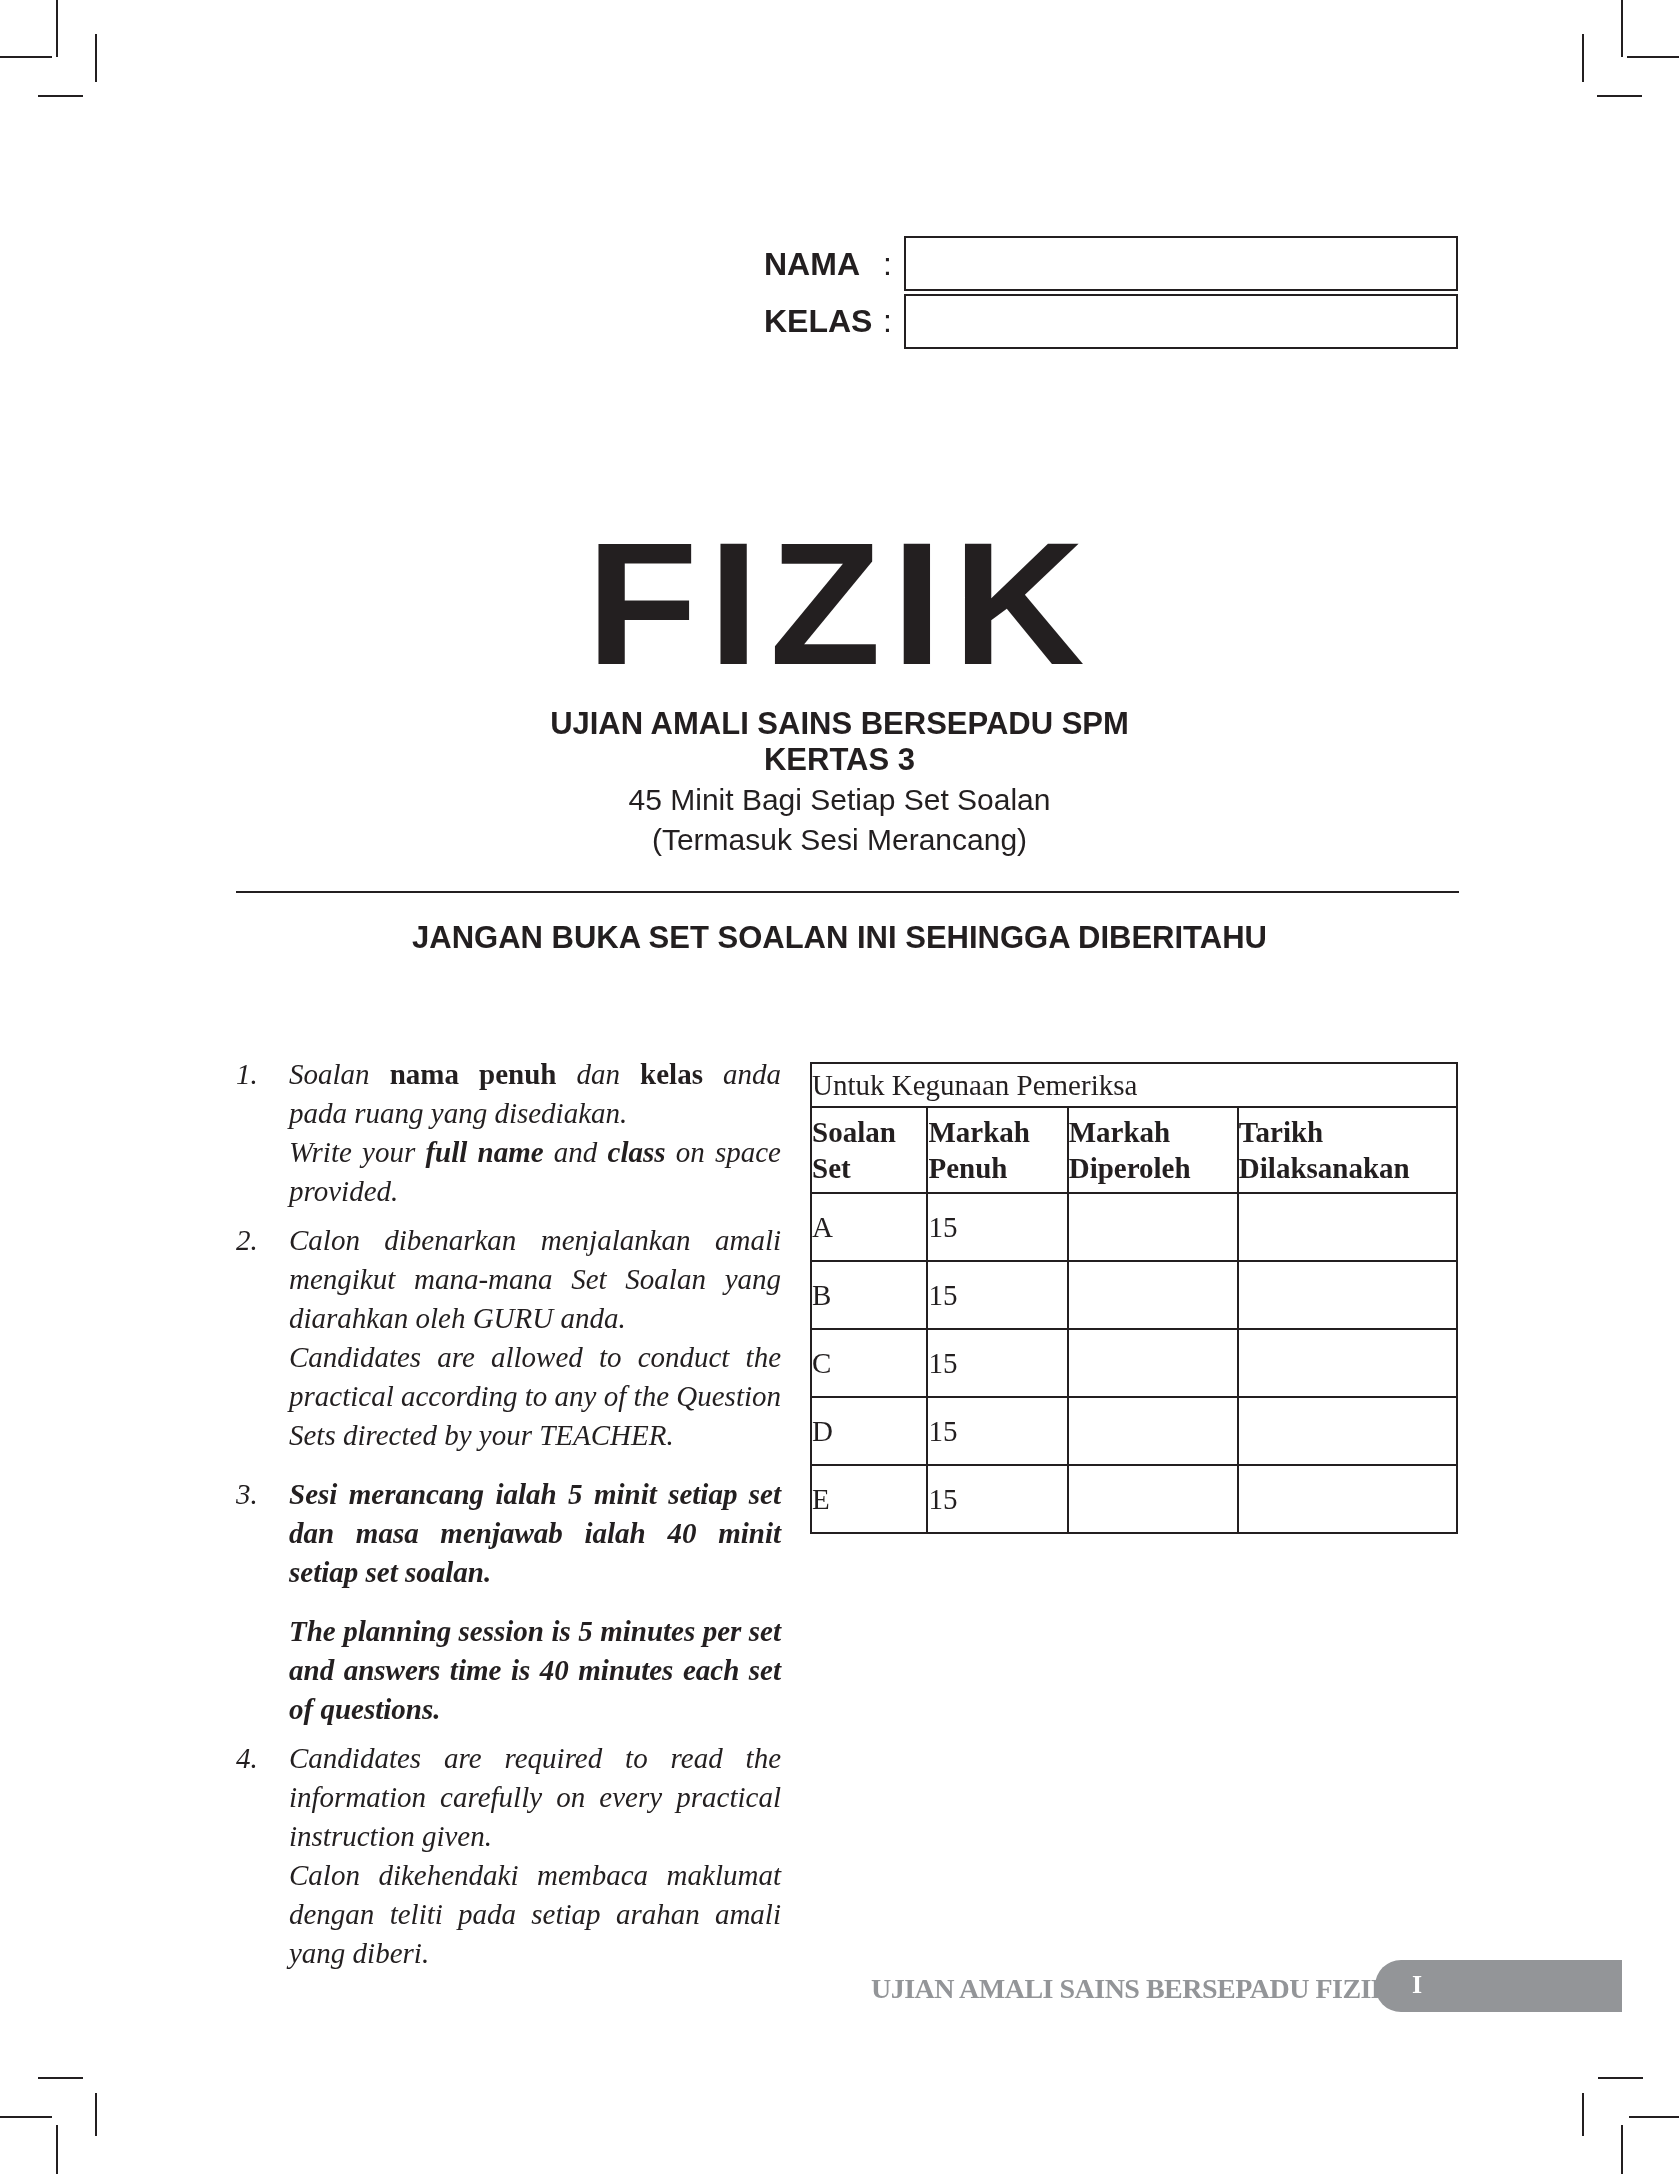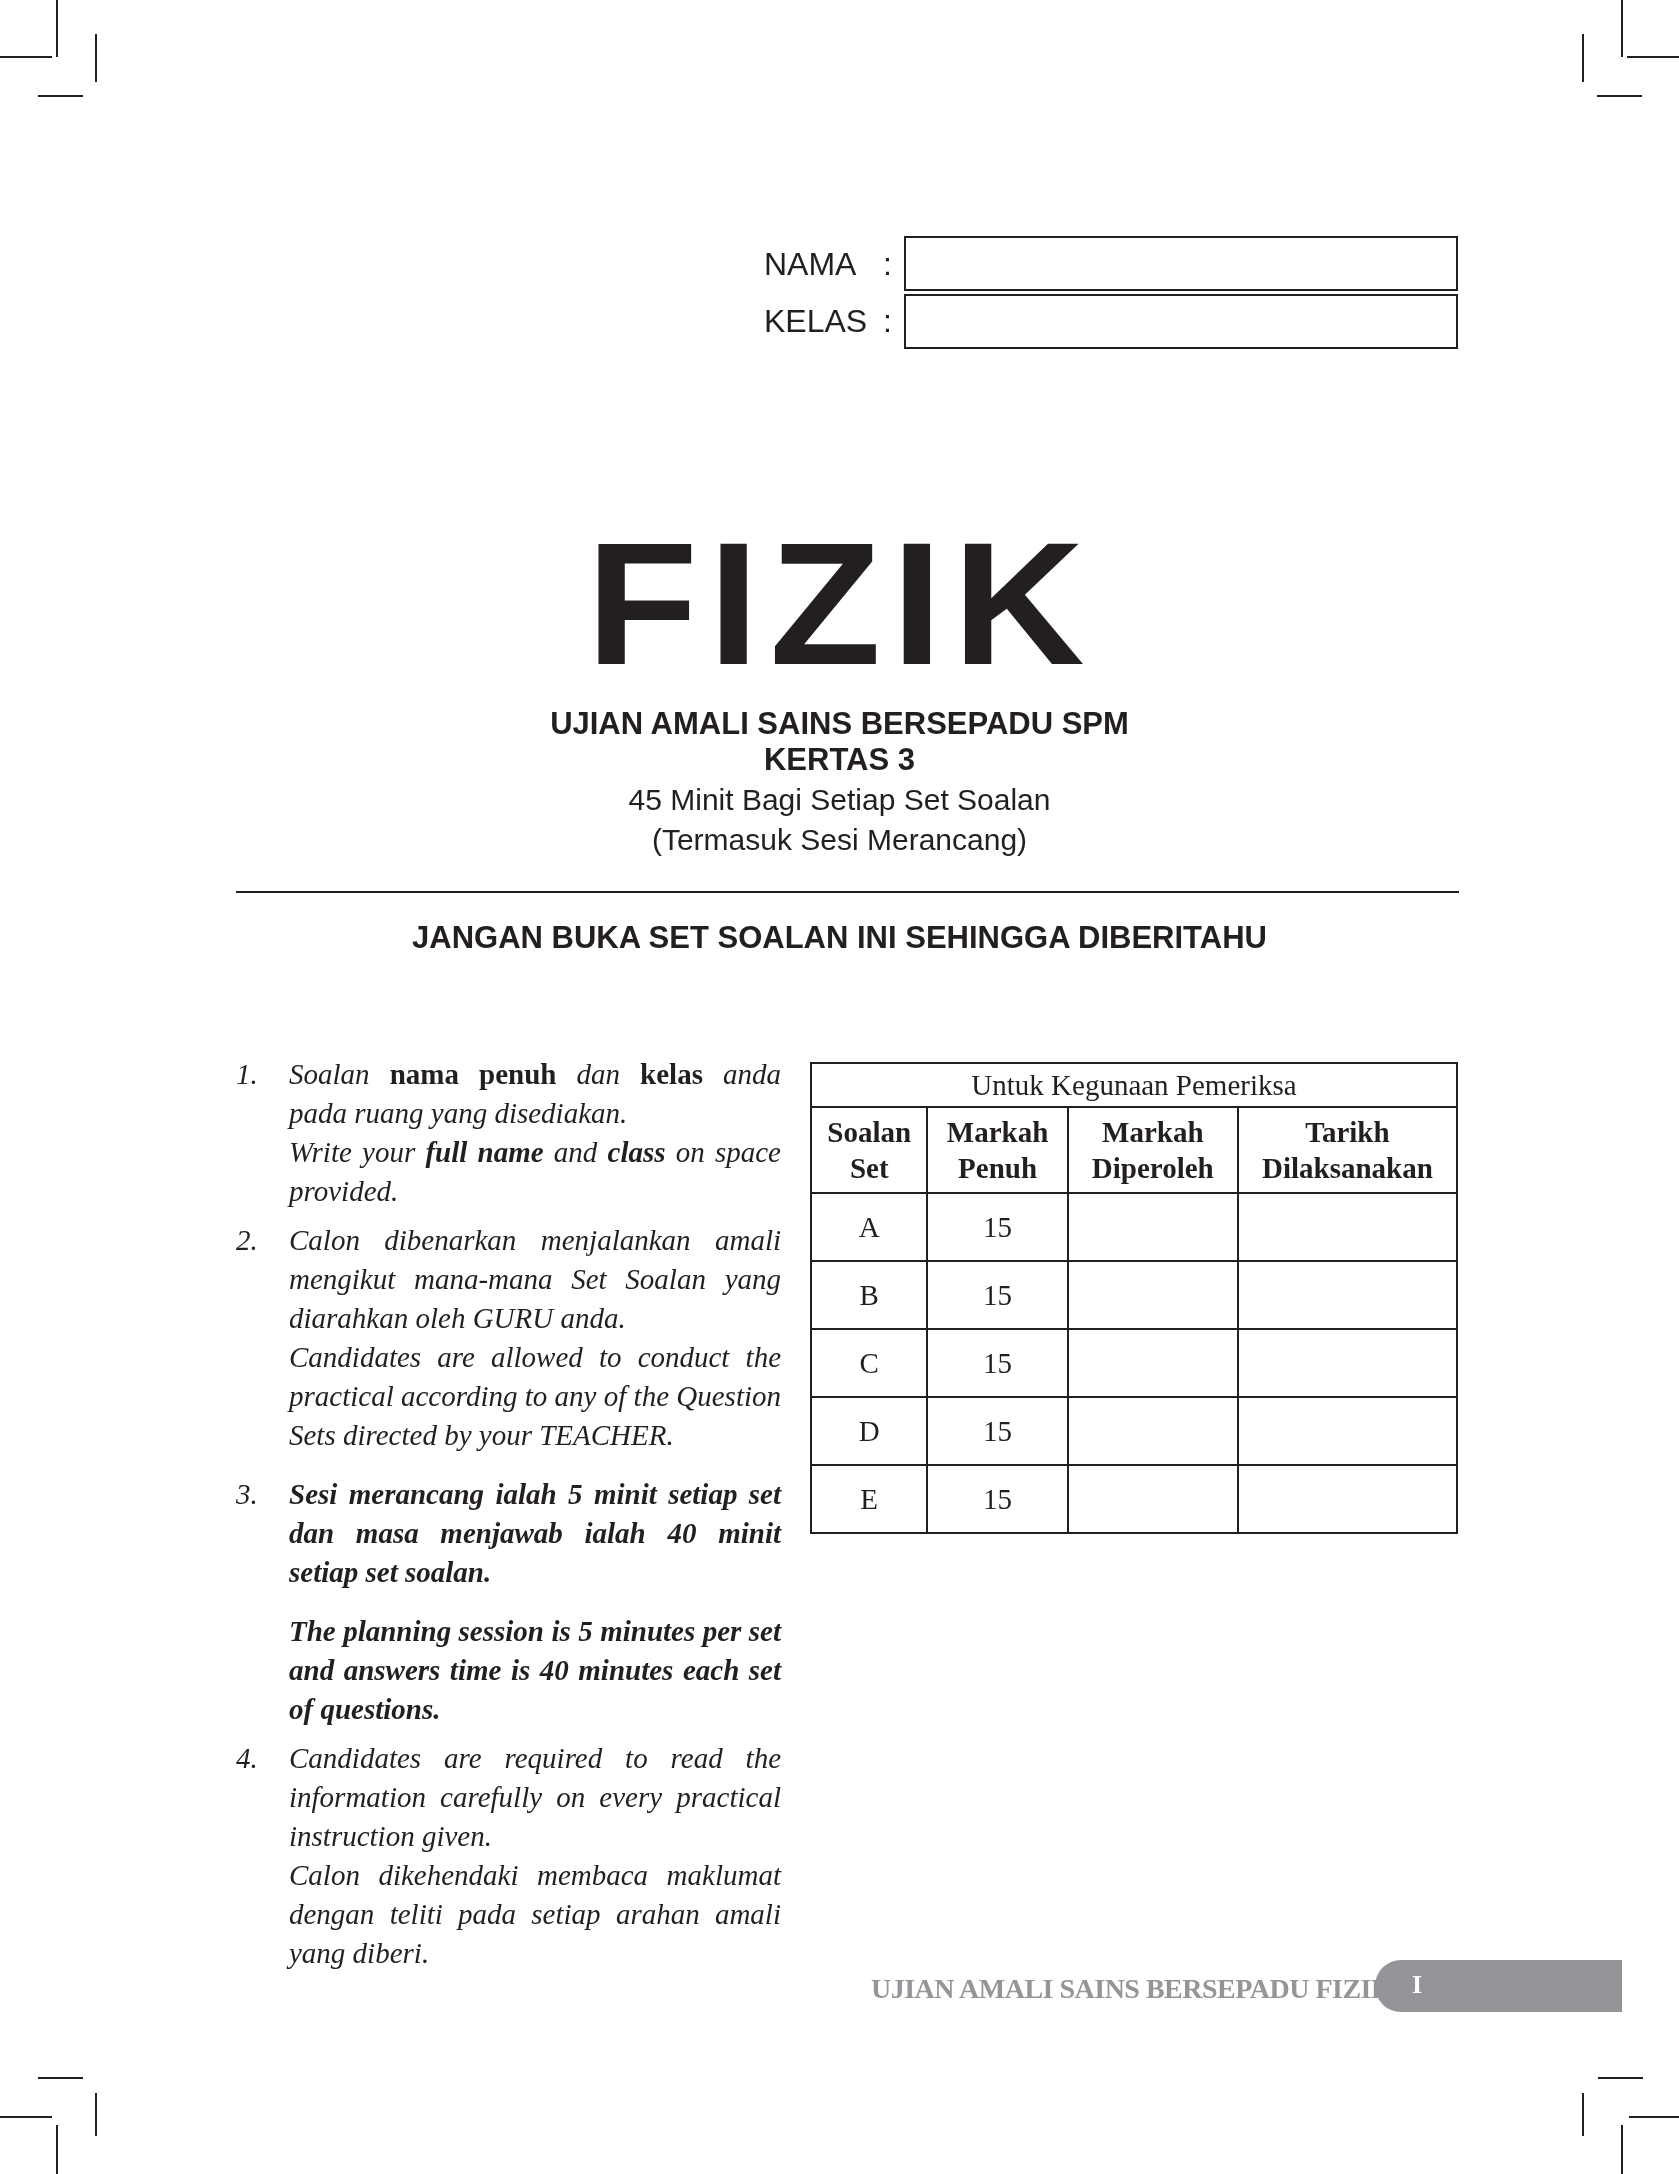--- a/index.html
+++ b/index.html
@@ -2,40 +2,40 @@
 <html><head>
 <meta charset="utf-8">
 <style>
   html, body { margin: 0; padding: 0; background: #ffffff; }
   body { width: 1679px; height: 2174px; position: relative; overflow: hidden; color: #231f20; }
   .mark { position: absolute; background: #231f20; }
 
   .sans { font-family: "Liberation Sans", "DejaVu Sans", sans-serif; }
   .serif { font-family: "Liberation Serif", "DejaVu Serif", serif; }
 
-  .label { position: absolute; font-size: 32px; font-weight: 400; letter-spacing: 0px; line-height: 1; }
+  .label { position: absolute; font-size: 32px; font-weight: 700; letter-spacing: 0px; line-height: 1; }
   .colon { position: absolute; font-size: 32px; line-height: 1; }
   .field { position: absolute; border: 2px solid #231f20; box-sizing: border-box; background: #fff; }
 
   .title { position: absolute; left: 0; width: 1679px; text-align: center; top: 517px; font-size: 174px; font-weight: 900; letter-spacing: 10px; line-height: 1; transform: scaleX(1.05); transform-origin: 815px 0; }
   .sub { position: absolute; left: 0; width: 1679px; text-align: center; line-height: 1; }
   .sub.b { font-weight: 700; font-size: 31px; }
   .sub.r { font-weight: 400; font-size: 30px; }
   .rule { position: absolute; left: 236px; width: 1223px; top: 891px; height: 2px; background: #231f20; }
 
   .instructions { position: absolute; left: 236px; top: 1055px; width: 545px; font-size: 29px; line-height: 39px; }
   .inst { position: relative; padding-left: 53px; margin-bottom: 10px; }
   .inst .num { position: absolute; left: 0; top: 0; font-style: italic; }
   .inst p { margin: 0; text-align: justify; text-align-last: left; font-style: italic; }
   .inst.strong p { font-weight: 700; margin-top: 20px; }
   .inst b { font-style: normal; }
   .inst i b, .inst b.it { font-style: italic; }
 
   table.exam { position: absolute; left: 810px; top: 1062px; width: 648px; border-collapse: collapse; font-size: 29px; }
-  table.exam td, table.exam th { border: 2px solid #231f20; text-align: center; padding: 0; }
+  table.exam td, table.exam th { border: 2px solid #231f20; text-align: left; padding: 0; }
   table.exam th.cap { font-weight: 400; height: 42px; font-size: 29px; }
   table.exam th.hd { font-weight: 700; height: 84px; line-height: 36px; font-size: 29px; border-radius: 32px; }
   table.exam td { height: 66px; }
 
   .footer-text { position: absolute; left: 871px; top: 1975px; font-size: 28px; font-weight: 700; color: #939598; letter-spacing: -0.5px; line-height: 1; }
   .tab { position: absolute; left: 1375px; top: 1960px; width: 247px; height: 52px; background: #939598; border-radius: 26px 0 0 26px; }
   .pageno { position: absolute; left: 37px; top: 12px; color: #fff; font-size: 26px; font-weight: 700; line-height: 1; }
 </style>
 </head>
 <body>

